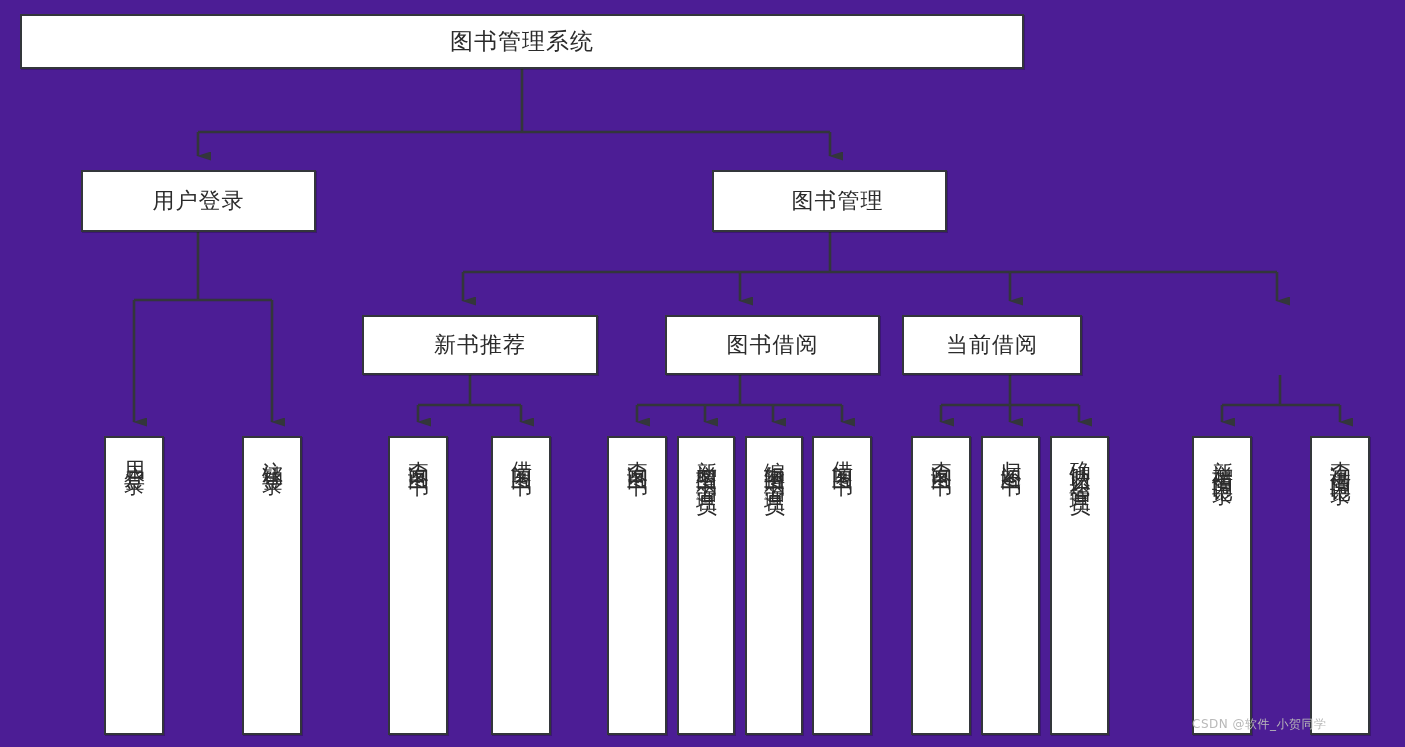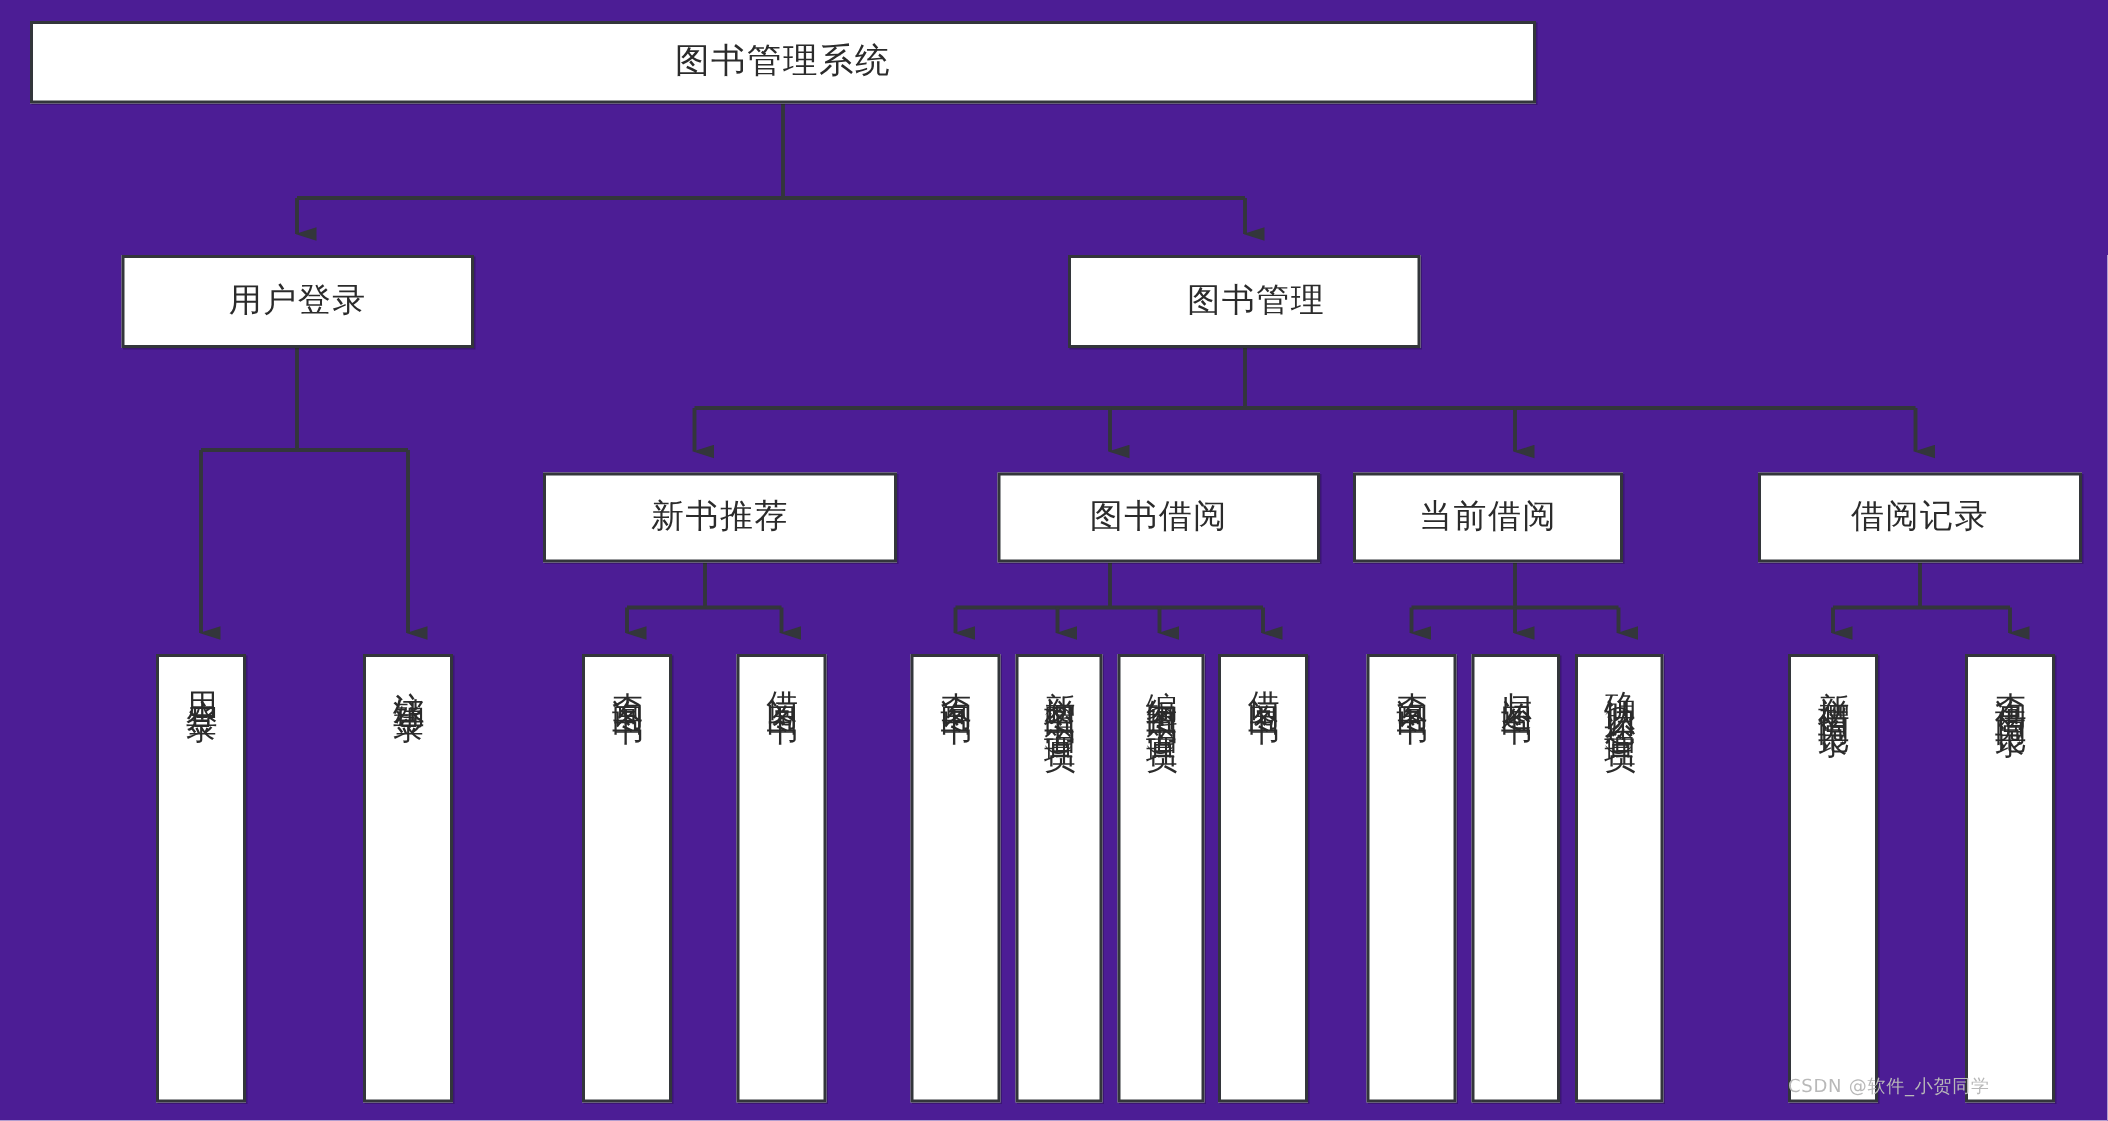--- a/index.html
+++ b/index.html
@@ -146,23 +146,20 @@
   </div>
 
   <div class="node horiz" style="left:633px; top:315px; width:215px; height:60px;margin-left:32px;">
     <span class="label">图书借阅</span>
   </div>
 
   <div class="node horiz" style="left:902px; top:315px; width:180px; height:60px;">
     <span class="label">当前借阅</span>
   </div>
 
-  <div class="node horiz" style="left:1172px; top:315px; width:216px; height:60px;">
-    <span class="label">借阅记录</span>
-  </div>
 
   <div class="node vert" style="left:104px; top:436px; width:60px; height:299px;">
     <span class="label">用户登录</span>
   </div>
 
   <div class="node vert" style="left:242px; top:436px; width:60px; height:299px;">
     <span class="label">注销登录</span>
   </div>
 
   <div class="node vert" style="left:388px; top:436px; width:60px; height:299px;">

